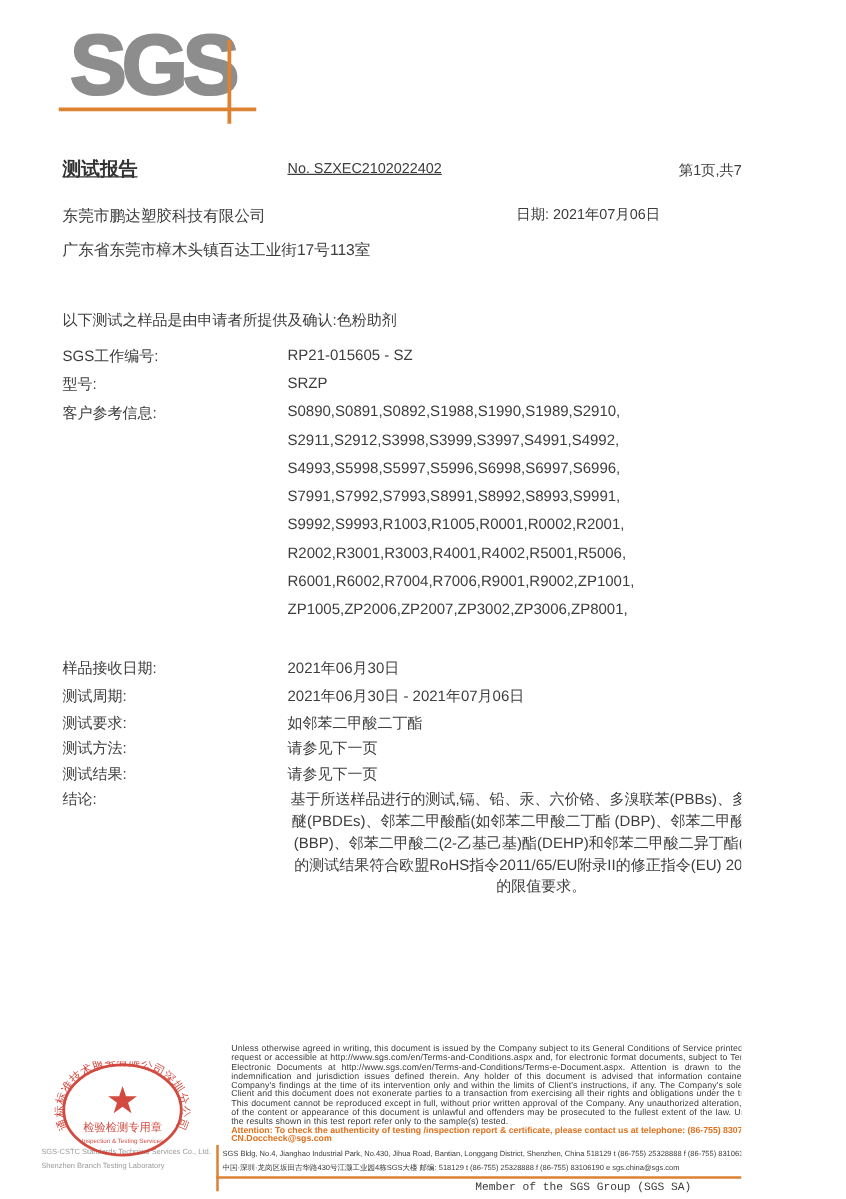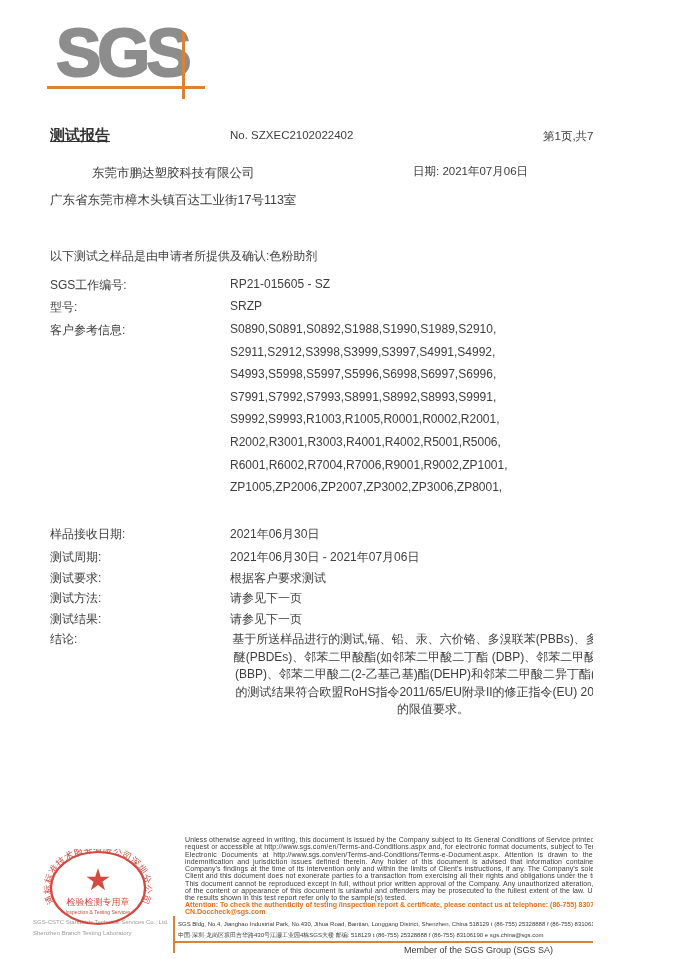--- a/index.html
+++ b/index.html
@@ -11,25 +11,25 @@
   .logo-text{
     position:absolute; left:56px; top:18px;
     font-size:68px; font-weight:700; letter-spacing:-4px;
     color:#8d8d8d; -webkit-text-stroke:2px #8d8d8d; line-height:68px;
   }
   .logo-hline{ position:absolute; left:47px; top:86px; width:158px; height:3px; background:#dd8133; }
   .logo-vline{ position:absolute; left:182px; top:32px; width:3px; height:67px; background:#dd8133; }
 
   .title-row{ position:absolute; top:126px; left:0; width:677px; height:20px; }
   .doc-title{ position:absolute; left:50px; top:0; font-size:15px; font-weight:700; color:#333;text-decoration:underline; }
-  .report-no{ position:absolute; left:230px; top:3px; font-size:11.5px; }
+  .report-no{ position:absolute; left:230px; top:3px; font-size:11.5px;text-decoration:underline; }
   .date-line{ position:absolute; left:413px; top:3px; font-size:11.5px;margin-top:35px; }
   .page-info{ position:absolute; left:543px; top:3px; font-size:11.5px; }
 
-  .applicant{ position:absolute; left:50px; top:160px; font-size:12.5px; line-height:27px;text-align:center; }
+  .applicant{ position:absolute; left:50px; top:160px; font-size:12.5px; line-height:27px; }
 
   .intro-line{ position:absolute; left:50px; top:248px; font-size:12px; }
 
   
   .frow{ position:absolute; left:50px; width:586px; font-size:12px; }
   .frow .lbl{ position:absolute; left:0; top:0; width:178px; }
   .frow .val{ position:absolute; left:180px; top:0; width:406px; }
   .ref-line{ height:22.6px; line-height:22.6px; white-space:nowrap; }
   .para{ line-height:17.6px; text-align:center; }
 
@@ -40,21 +40,21 @@
     letter-spacing:0.1px;
   }
   .attention{
     position:absolute; left:185px; top:901px; width:480px;
     font-size:7px; line-height:7.3px; color:#e0701c; font-weight:700;
   }
   .addr-block{ position:absolute; left:178px; top:919px; width:487px; color:#3a3a3a; }
   .addr-line{ font-size:6px; line-height:11px; white-space:nowrap; }
   .foot-vline{ position:absolute; left:173px; top:916px; width:2px; height:37px; background:#dd8133; }
   .foot-hline{ position:absolute; left:173px; top:941px; width:494px; height:2px; background:#dd8133; }
-  .member-line{ position:absolute; right:40px; top:945px; font-size:9px; color:#3a3a3a; }
+  .member-line{ position:absolute; right:40px; top:945px; font-size:9px; color:#3a3a3a;font-family:Liberation Mono, monospace; }
 
   .stamp-company{ position:absolute; left:33px; top:917px; color:#9b9b9b; font-size:6px; line-height:10.5px; }
   .stamp-svg{ position:absolute; left:40px; top:849px; }
 </style>
 </head>
 <body>
 
 <div class="page">
 
   <div class="logo-text">SGS</div>
@@ -104,21 +104,21 @@
     <span class="val">2021年06月30日</span>
   </div>
 
   <div class="frow" style="top:549px">
     <span class="lbl">测试周期:</span>
     <span class="val">2021年06月30日 - 2021年07月06日</span>
   </div>
 
   <div class="frow" style="top:570px">
     <span class="lbl">测试要求:</span>
-    <span class="val">根据客户要求测试</span>
+    <span class="val">如邻苯二甲酸二丁酯</span>
   </div>
 
   <div class="frow" style="top:590px">
     <span class="lbl">测试方法:</span>
     <span class="val">请参见下一页</span>
   </div>
 
   <div class="frow" style="top:611px">
     <span class="lbl">测试结果:</span>
     <span class="val">请参见下一页</span>

